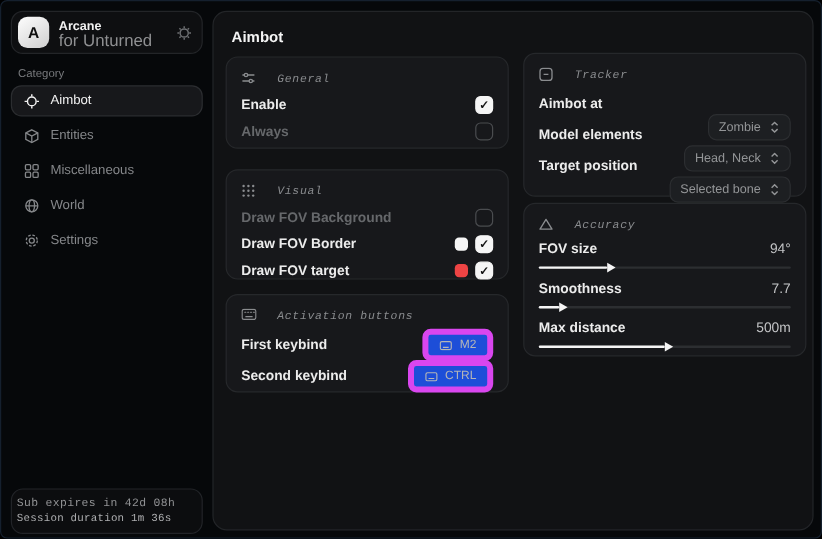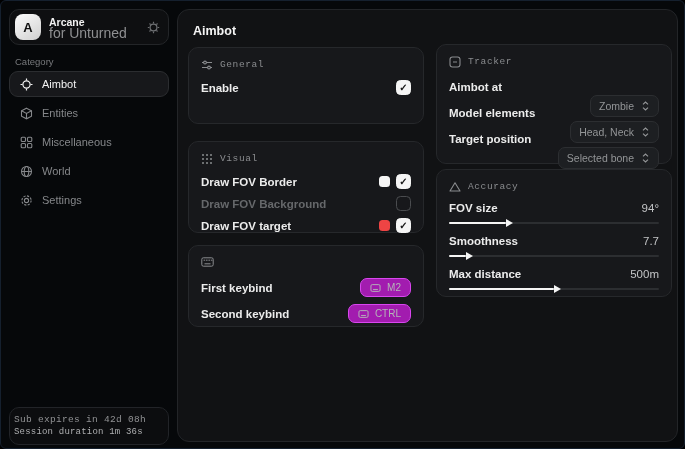--- a/index.html
+++ b/index.html
@@ -25,33 +25,33 @@
   .sb-foot{position:absolute;left:8px;top:406px;width:160px;height:38px;background:#0c0d0f;
     border:1px solid #222428;border-radius:10px;padding:6px 4px;
     font-family:"Liberation Mono",monospace;}
   .sb-foot .l1{font-size:9.5px;color:#919294;letter-spacing:0.3px;}
   .sb-foot .l2{font-size:9px;color:#aeafb1;margin-top:2px;letter-spacing:0.2px;}
   
   .panel{position:absolute;left:176px;top:8px;width:501px;height:433px;background:#111214;
     border:1px solid #232528;border-radius:12px;}
   .panel-title{position:absolute;left:15px;top:14px;font-size:12.5px;font-weight:bold;color:#f4f4f4;}
   .card{position:absolute;background:#17181b;border:1px solid #26282b;border-radius:10px;padding:9px 12px;}
-  .card-head{display:flex;align-items:flex-start;gap:7px;color:#8a8c8f;
-    font-family:"Liberation Mono",monospace;font-size:9.5px;letter-spacing:0.6px;margin:2px 0 6px;}
+  .card-head{display:flex;align-items:center;gap:18px;color:#8a8c8f;
+    font-family:"Liberation Mono",monospace;font-size:9.5px;letter-spacing:0.6px;margin:2px 0 6px;font-style:italic;}
   .card-head .ic{width:12px;height:12px;}
   .row{display:flex;align-items:center;justify-content:space-between;height:21px;margin-top:1px;}
   .row .lbl{font-size:11.5px;font-weight:bold;color:#ececec;}
   .row .lbl.dim{color:#66686b;}
   .rt{display:flex;align-items:center;gap:6px;}
   .checkbox{width:15px;height:15px;border-radius:4.5px;border:1.5px solid #4a4c4f;background:transparent;
     display:flex;align-items:center;justify-content:center;cursor:pointer;}
   .checkbox.checked{background:#f5f5f5;border-color:#f5f5f5;}
   .checkbox.checked::after{content:"\2713";font-size:10px;font-weight:bold;color:#131313;}
   .swatch{width:11px;height:11px;border-radius:3.5px;cursor:pointer;}
-  .pill{display:flex;align-items:center;gap:6px;background:#a21caf;border:1px solid #d946ef;
+  .pill{display:flex;align-items:center;gap:6px;background:#1d4ed8;border:5px solid #d946ef;
     border-radius:7px;padding:3px 9px;font-size:10px;color:#b4b5b7;cursor:pointer;}
   .drop{display:flex;align-items:center;gap:7px;background:#1d1f22;border:1px solid #2c2e31;
     border-radius:7px;padding:4px 8px;font-size:10.5px;color:#939597;cursor:pointer;margin-top:39px;}
   .val{font-size:11.5px;color:#c3c4c6;}
   .slider{position:relative;height:10px;margin:2px 0 4px;cursor:pointer;}
   .slider .track{position:absolute;left:0;right:0;top:4px;height:2px;background:#2c2e31;border-radius:2px;}
   .slider .fill{position:absolute;left:0;top:4px;height:2px;background:#f5f5f5;border-radius:2px;}
   .slider .fill::after{content:"";position:absolute;right:-7px;top:-3.5px;
     border-left:7px solid #f5f5f5;border-top:4.5px solid transparent;border-bottom:4.5px solid transparent;}
   .acc-row{margin-top:2px;}
@@ -146,70 +146,75 @@
               <circle cx="4" cy="3.5" r="1.4" fill="#17181b"></circle>
               <circle cx="8" cy="8.5" r="1.4" fill="#17181b"></circle>
           </svg>
         </span>
         <span>General</span>
       </div>
       <div class="row">
         <span class="lbl">Enable</span>
         <div class="checkbox checked"></div>
       </div>
+      <div class="row">
+        <span class="lbl dim">Always</span>
+        <div class="checkbox"></div>
+      </div>
     </div>
 
     <div class="card" style="left:10px;top:131px;width:236px;height:92px;">
       <div class="card-head">
         <span class="ic">
           <svg width="12" height="12" viewBox="0 0 12 12" fill="currentColor">
             <circle cx="2" cy="2" r="1"></circle>
               <circle cx="6" cy="2" r="1"></circle>
               <circle cx="10" cy="2" r="1"></circle>
             <circle cx="2" cy="6" r="1"></circle>
               <circle cx="6" cy="6" r="1"></circle>
               <circle cx="10" cy="6" r="1"></circle>
             <circle cx="2" cy="10" r="1"></circle>
               <circle cx="6" cy="10" r="1"></circle>
               <circle cx="10" cy="10" r="1"></circle>
           </svg>
         </span>
         <span>Visual</span>
       </div>
       <div class="row">
+        <span class="lbl dim">Draw FOV Background</span>
+        <div class="rt">
+          <div class="checkbox"></div>
+        </div>
+      </div>
+      <div class="row">
         <span class="lbl">Draw FOV Border</span>
         <div class="rt">
           <div class="swatch" style="background: rgb(245, 245, 245);"></div>
           <div class="checkbox checked"></div>
         </div>
       </div>
       <div class="row">
-        <span class="lbl dim">Draw FOV Background</span>
-        <div class="rt">
-          <div class="checkbox"></div>
-        </div>
-      </div>
-      <div class="row">
         <span class="lbl">Draw FOV target</span>
         <div class="rt">
           <div class="swatch" style="background: rgb(238, 68, 68);"></div>
           <div class="checkbox checked"></div>
         </div>
       </div>
     </div>
 
     <div class="card" style="left:10px;top:235px;width:236px;height:82px;">
       <div class="card-head">
         <span class="ic">
           <svg width="13" height="10" viewBox="0 0 13 10" fill="none" stroke="currentColor" stroke-width="1">
             <rect x="0.8" y="0.8" width="11.4" height="8.4" rx="1.6"></rect>
               <path d="M3.5 6.8h6"></path>
               <path d="M3 3.2h0.8M5.4 3.2h0.8M7.8 3.2h0.8M10.2 3.2h0.8" stroke-linecap="round"></path>
           </svg>
         </span>
+        <span>Activation buttons</span>
       </div>
       <div class="row" style="height:25px;">
         <span class="lbl">First keybind</span>
         <div class="pill">
           <span>
             <svg width="11" height="8" viewBox="0 0 13 10" fill="none" stroke="currentColor" stroke-width="1.2">
               <rect x="0.8" y="0.8" width="11.4" height="8.4" rx="1.6"></rect>
                 <path d="M3.5 6.8h6"></path>
             </svg>
           </span>

